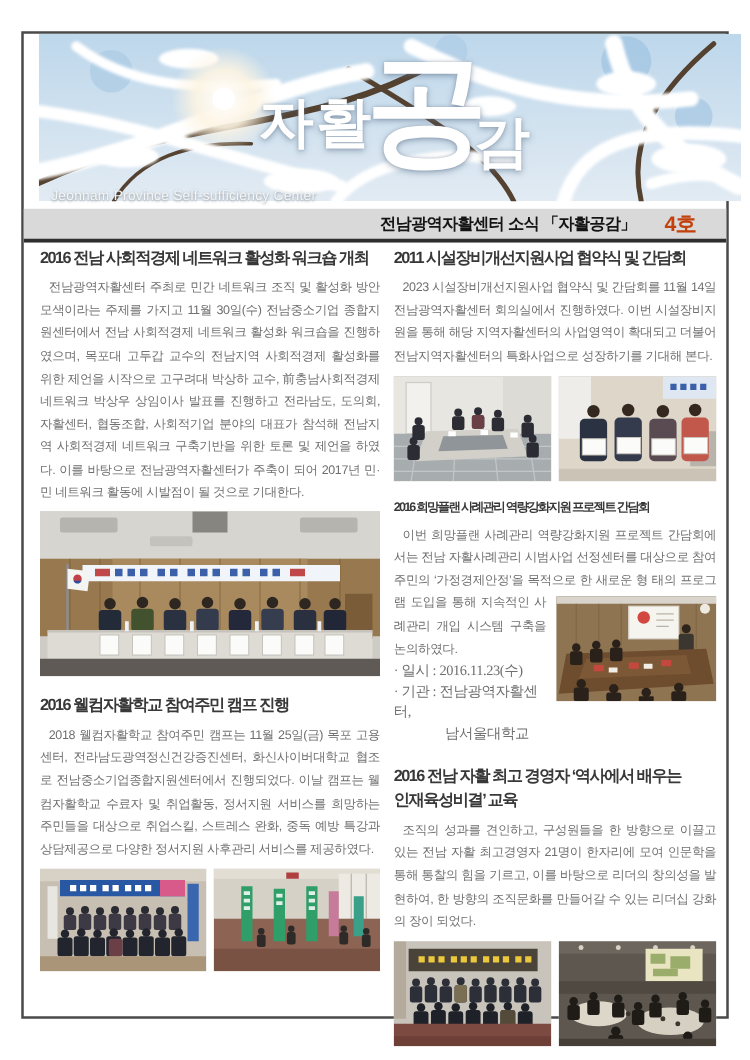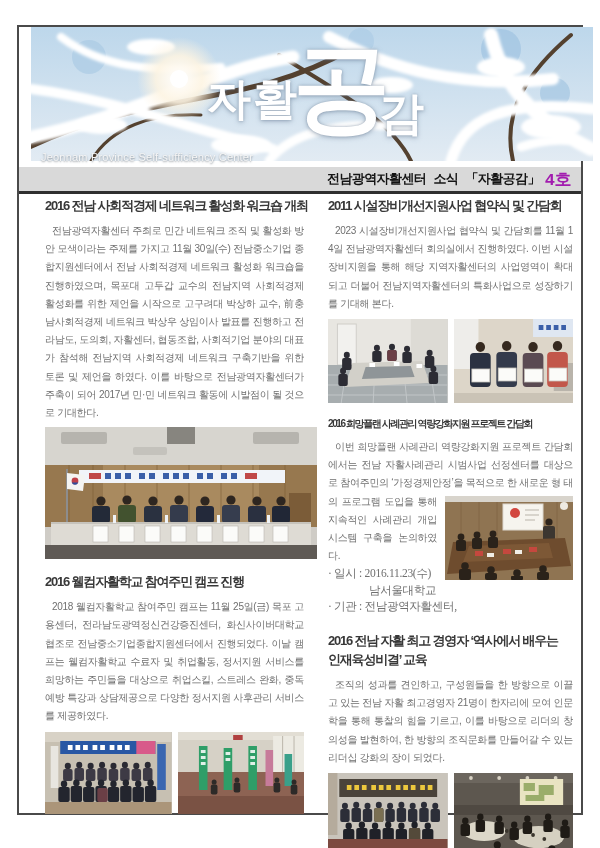--- a/index.html
+++ b/index.html
@@ -25,32 +25,32 @@
   .mt2 { left:262px; top:12px; font-size:97px; }
   .mt3 { left:348px; top:64px; font-size:45px; }
   .masthead-sub {
     position:absolute; left:10px; bottom:4px; font-size:11px; color:#f5f5f5;
     text-shadow:0 1px 2px rgba(60,70,80,.6); letter-spacing:.2px;
   }
 
   
   .strapline {
     height:27px; background:#d9d9d9; border-bottom:3px solid #2f2f2f;
-    display:flex; align-items:center; justify-content:flex-end; padding-right:10px;font-family:Liberation Mono, monospace;
+    display:flex; align-items:center; justify-content:flex-end; padding-right:24px;
   }
   .strapline .text { font-size:13px; font-weight:bold; color:#141414; letter-spacing:-0.6px; }
-  .strapline .issue { font-size:17px; font-weight:bold; color:#a21caf; margin-left:5px; letter-spacing:-0.5px; }
+  .strapline .issue { font-size:17px; font-weight:bold; color:#c2410c; margin-left:23px; letter-spacing:-0.5px; }
 
   
   .content { position:absolute; top:164px; left:0; right:0; bottom:0; }
   .col { position:absolute; top:6px; }
   .col-left  { left:13px;  width:272px; }
   .col-right { left:296px; width:258px; }
 
-  .article { margin-bottom:14px;margin-left:13px; }
+  .article { margin-bottom:14px; }
   .article-title {
     font-size:13px; font-weight:bold; color:#383838;
     letter-spacing:-1.2px; white-space:nowrap; margin-bottom:7px;
   }
   .article-title.wrap2 { white-space:normal; word-break:keep-all; line-height:19px; }
   .article-title.tight { font-size:10px; letter-spacing:-1.4px; }
   .article-body {
     font-size:10px; line-height:18.2px; color:#6f6f6f;
     text-align:justify; word-break:break-all; text-indent:7px; letter-spacing:-0.3px;
   }
@@ -456,22 +456,22 @@
                   <rect x="84" y="51" width="8" height="5"></rect>
                 </g>
               <g fill="#f1eee6">
                   <rect x="42" y="57" width="7" height="4"></rect>
                   <rect x="70" y="54" width="7" height="4"></rect>
                 </g>
             </svg>
           </span><span>태의 프로그램 도입을 통해 지속적인 사례관리 개입 시스템 구축을 논의하였다.</span>
         </p>
         <div class="detail-line">· 일시 : 2016.11.23(수)</div>
+        <div class="detail-line">· 기관 : 전남광역자활센터,</div>
         <div class="detail-line cont">남서울대학교</div>
-        <div class="detail-line">· 기관 : 전남광역자활센터,</div>
       </div>
 
       <div class="article" style="clear:both; margin-top:16px;">
         <div class="article-title wrap2">2016 전남 자활 최고 경영자 ‘역사에서 배우는 인재육성비결’ 교육</div>
         <p class="article-body">조직의 성과를 견인하고, 구성원들을 한 방향으로 이끌고 있는 전남 자활 최고경영자 21명이 한자리에 모여 인문학을 통해 통찰의 힘을 기르고, 이를 바탕으로 리더의 창의성을 발현하여, 한 방향의 조직문화를 만들어갈 수 있는 리더십 강화의 장이 되었다.</p>
         <div class="photo-row">
           <div class="photo ph-half-r">
             <svg viewBox="0 0 127 84" preserveAspectRatio="none">
               <rect width="127" height="84" fill="#c9c4bb"></rect>
               <rect x="0" y="0" width="10" height="62" fill="#b5ab9c"></rect>

